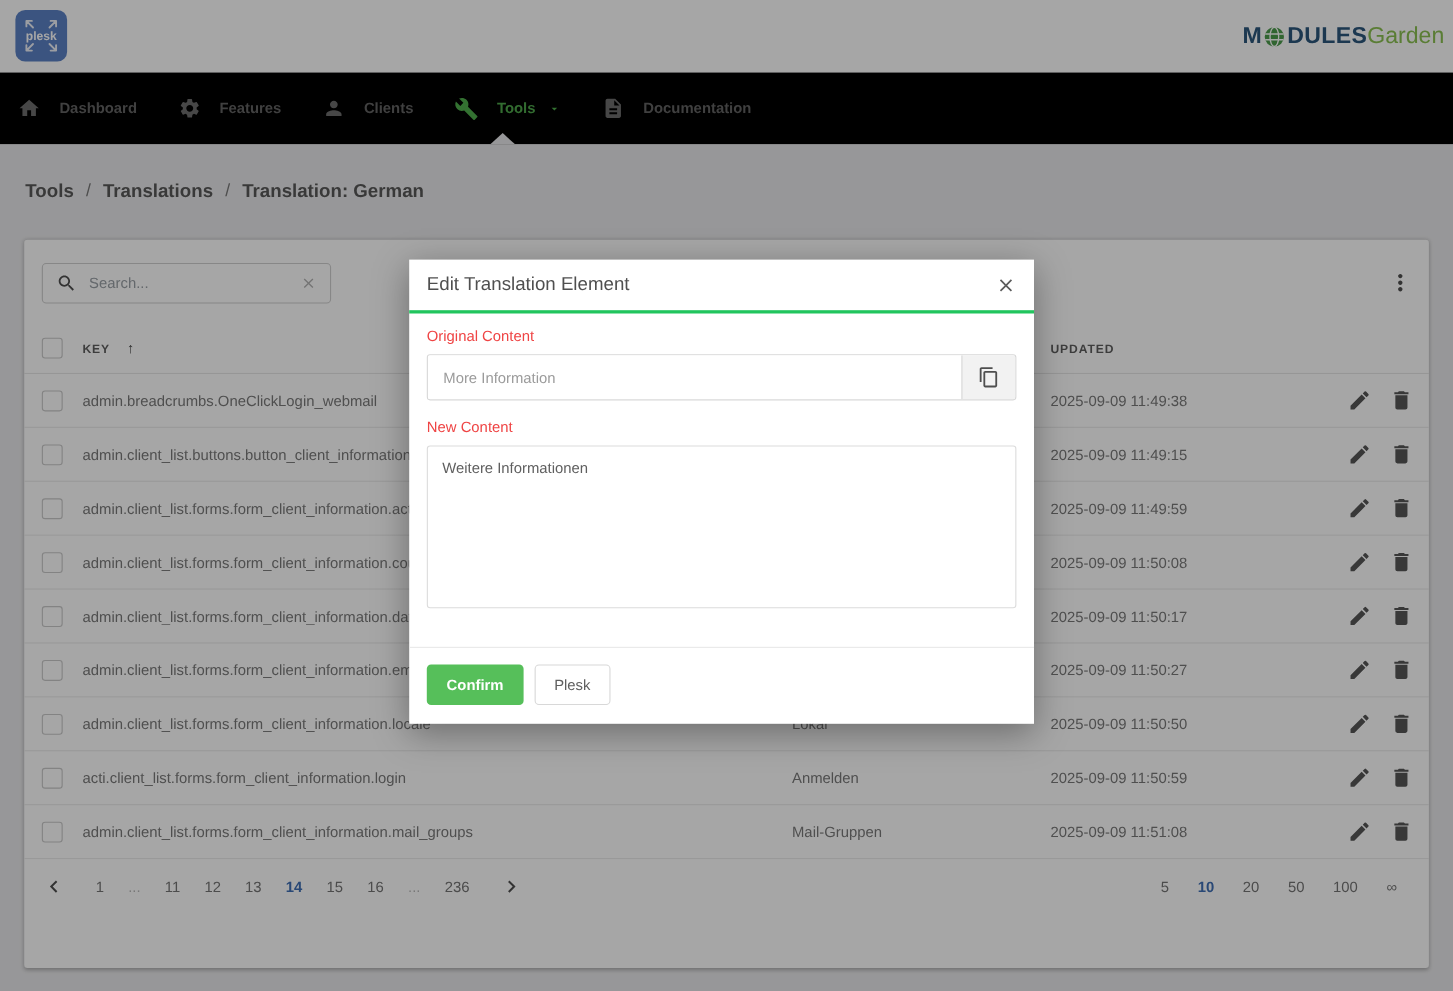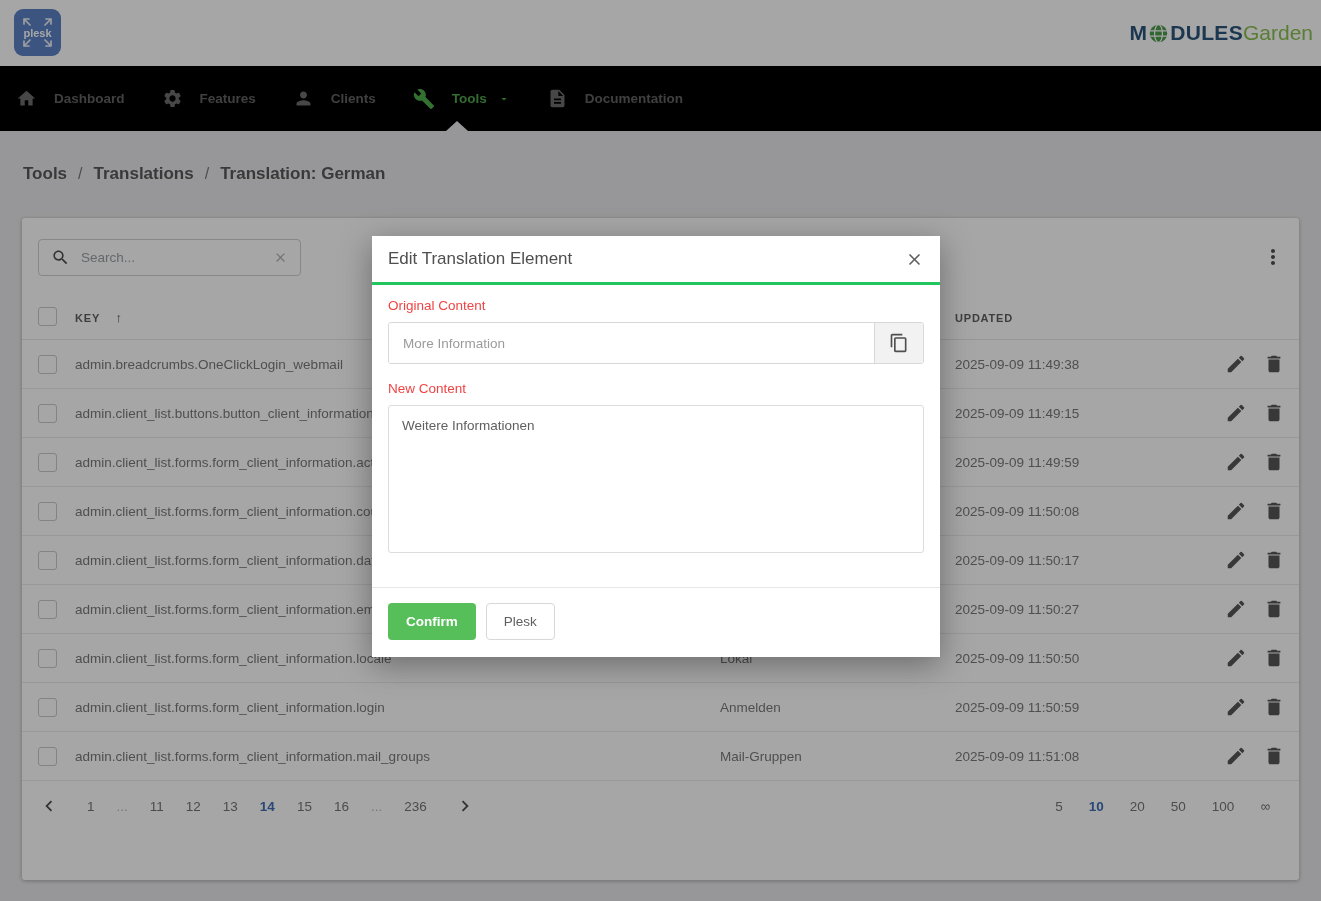--- a/index.html
+++ b/index.html
@@ -295,21 +295,21 @@
           </svg>
         <svg class="action-icon" viewBox="0 0 24 24">
             <path d="M6 19c0 1.1.9 2 2 2h8c1.1 0 2-.9 2-2V7H6v12zM19 4h-3.5l-1-1h-5l-1 1H5v2h14V4z"></path>
           </svg>
       </div>
     </div>
       <div class="trow">
       <div class="cell-check">
           <div class="checkbox"></div>
         </div>
-      <div class="cell-key td-text">admin.client_list.forms.form_client_information.login</div>
+      <div class="cell-key td-text">acti.client_list.forms.form_client_information.login</div>
       <div class="cell-trans td-text">Anmelden</div>
       <div class="cell-updated td-text">2025-09-09 11:50:59</div>
       <div class="cell-actions">
         <svg class="action-icon" viewBox="0 0 24 24">
             <path d="M3 17.25V21h3.75L17.81 9.94l-3.75-3.75L3 17.25zM20.71 7.04a.996.996 0 0 0 0-1.41l-2.34-2.34a.996.996 0 0 0-1.41 0l-1.83 1.83 3.75 3.75 1.83-1.83z"></path>
           </svg>
         <svg class="action-icon" viewBox="0 0 24 24">
             <path d="M6 19c0 1.1.9 2 2 2h8c1.1 0 2-.9 2-2V7H6v12zM19 4h-3.5l-1-1h-5l-1 1H5v2h14V4z"></path>
           </svg>
       </div>

